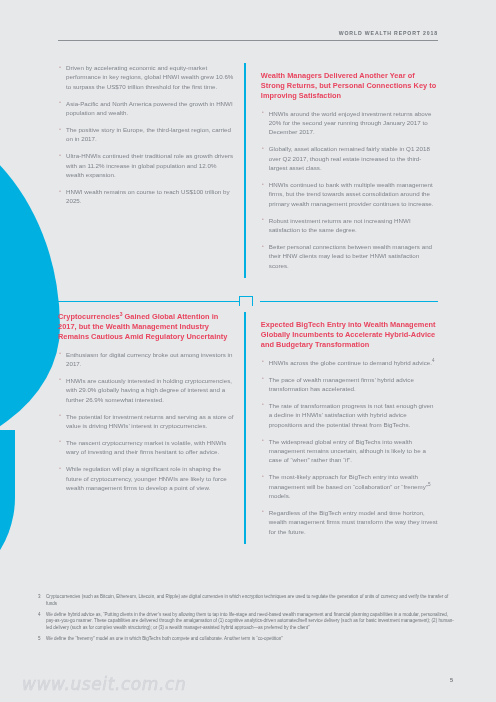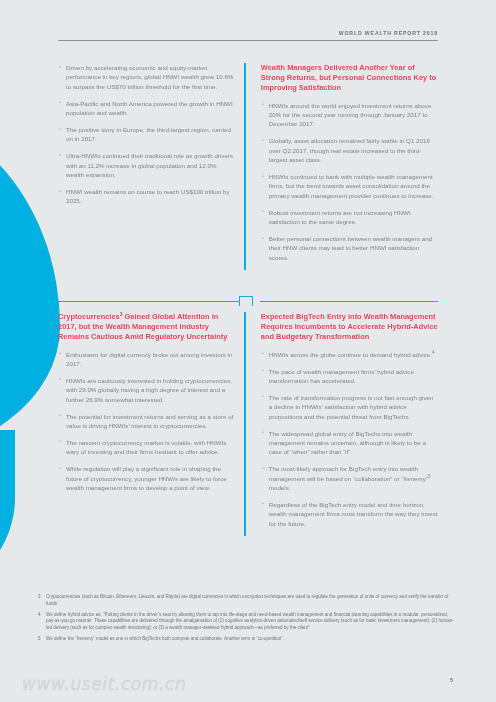--- a/index.html
+++ b/index.html
@@ -48,21 +48,21 @@
   }
 
   
   .cols{
     position:absolute;left:58px;top:63px;width:380px;
     z-index:3;
   }
   .row{display:flex;align-items:stretch;}
   .col{width:181px;}
   .col.left{padding-right:9px;}
-  .col.right{padding-left:15px;}
+  .col.right{padding-left:15px;margin-top:8px;}
   .divider{
     width:1.6px;background:#00b0e0;align-self:stretch;margin-right:0;
     flex:0 0 auto;
   }
 
   h2.sec{
     color:#e8455f;
     font-size:7.4px;
     line-height:10.2px;
     font-weight:700;
@@ -193,21 +193,21 @@
         <ul class="b">
           <li>Enthusiasm for digital currency broke out among investors in 2017.</li>
           <li>HNWIs are cautiously interested in holding cryptocurrencies, with 29.0% globally having a high degree of interest and a further 26.9% somewhat interested.</li>
           <li>The potential for investment returns and serving as a store of value is driving HNWIs’ interest in cryptocurrencies.</li>
           <li>The nascent cryptocurrency market is volatile, with HNWIs wary of investing and their firms hesitant to offer advice.</li>
           <li>While regulation will play a significant role in shaping the future of cryptocurrency, younger HNWIs are likely to force wealth management firms to develop a point of view.</li>
         </ul>
       </div>
       <div class="divider2"></div>
       <div class="col right">
-        <h2 class="sec">Expected BigTech Entry into Wealth Management Requires Incumbents to Accelerate Hybrid-Advice and Budgetary Transformation</h2>
+        <h2 class="sec">Expected BigTech Entry into Wealth Management Globally Incumbents to Accelerate Hybrid-Advice and Budgetary Transformation</h2>
         <ul class="b">
           <li>HNWIs across the globe continue to demand hybrid advice.<sup>4</sup></li>
           <li>The pace of wealth management firms’ hybrid advice transformation has accelerated.</li>
           <li>The rate of transformation progress is not fast enough given a decline in HNWIs’ satisfaction with hybrid advice propositions and the potential threat from BigTechs.</li>
           <li>The widespread global entry of BigTechs into wealth management remains uncertain, although is likely to be a case of “when” rather than “if”.</li>
           <li>The most-likely approach for BigTech entry into wealth management will be based on “collaboration” or “frenemy”<sup>5</sup> models.</li>
           <li>Regardless of the BigTech entry model and time horizon, wealth management firms must transform the way they invest for the future.</li>
         </ul>
       </div>
     </div>

